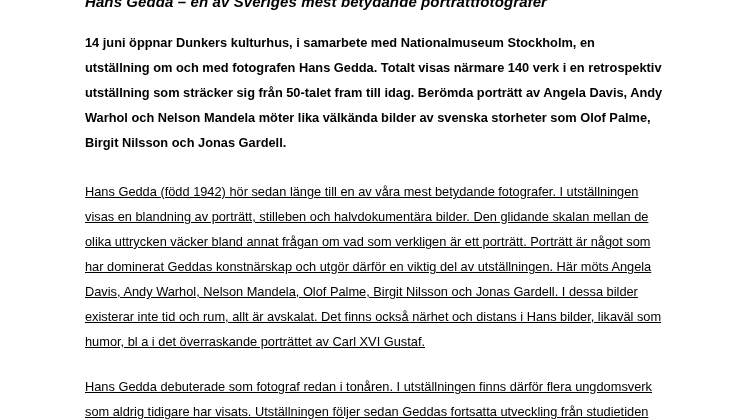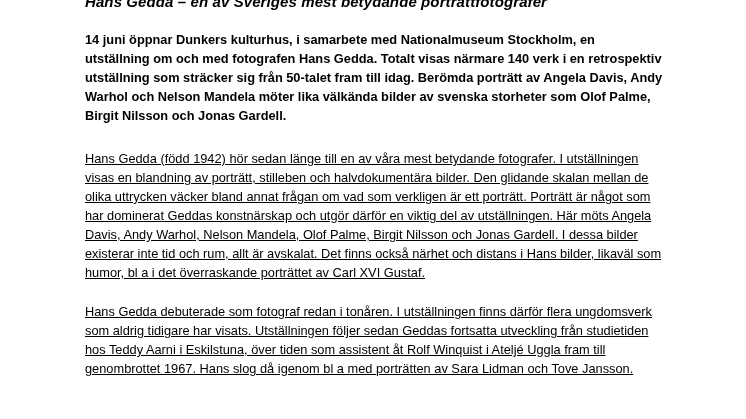--- a/index.html
+++ b/index.html
@@ -33,21 +33,21 @@
     font-size: 15px;
     font-weight: bold;
     font-style: italic;
     line-height: 20px;
     margin: 0 0 18px 0;
     letter-spacing: 0.1px;
     white-space: nowrap;
   }
   .para {
     font-size: 12.8px;
-    line-height: 19px;
+    line-height: 25px;
     margin: 0 0 20px 0;
     text-align: left;
   }
   .para.lead {
     font-weight: bold;
     margin-bottom: 24px;
   }
   .para.body {
     font-weight: normal;
     text-decoration: underline;

